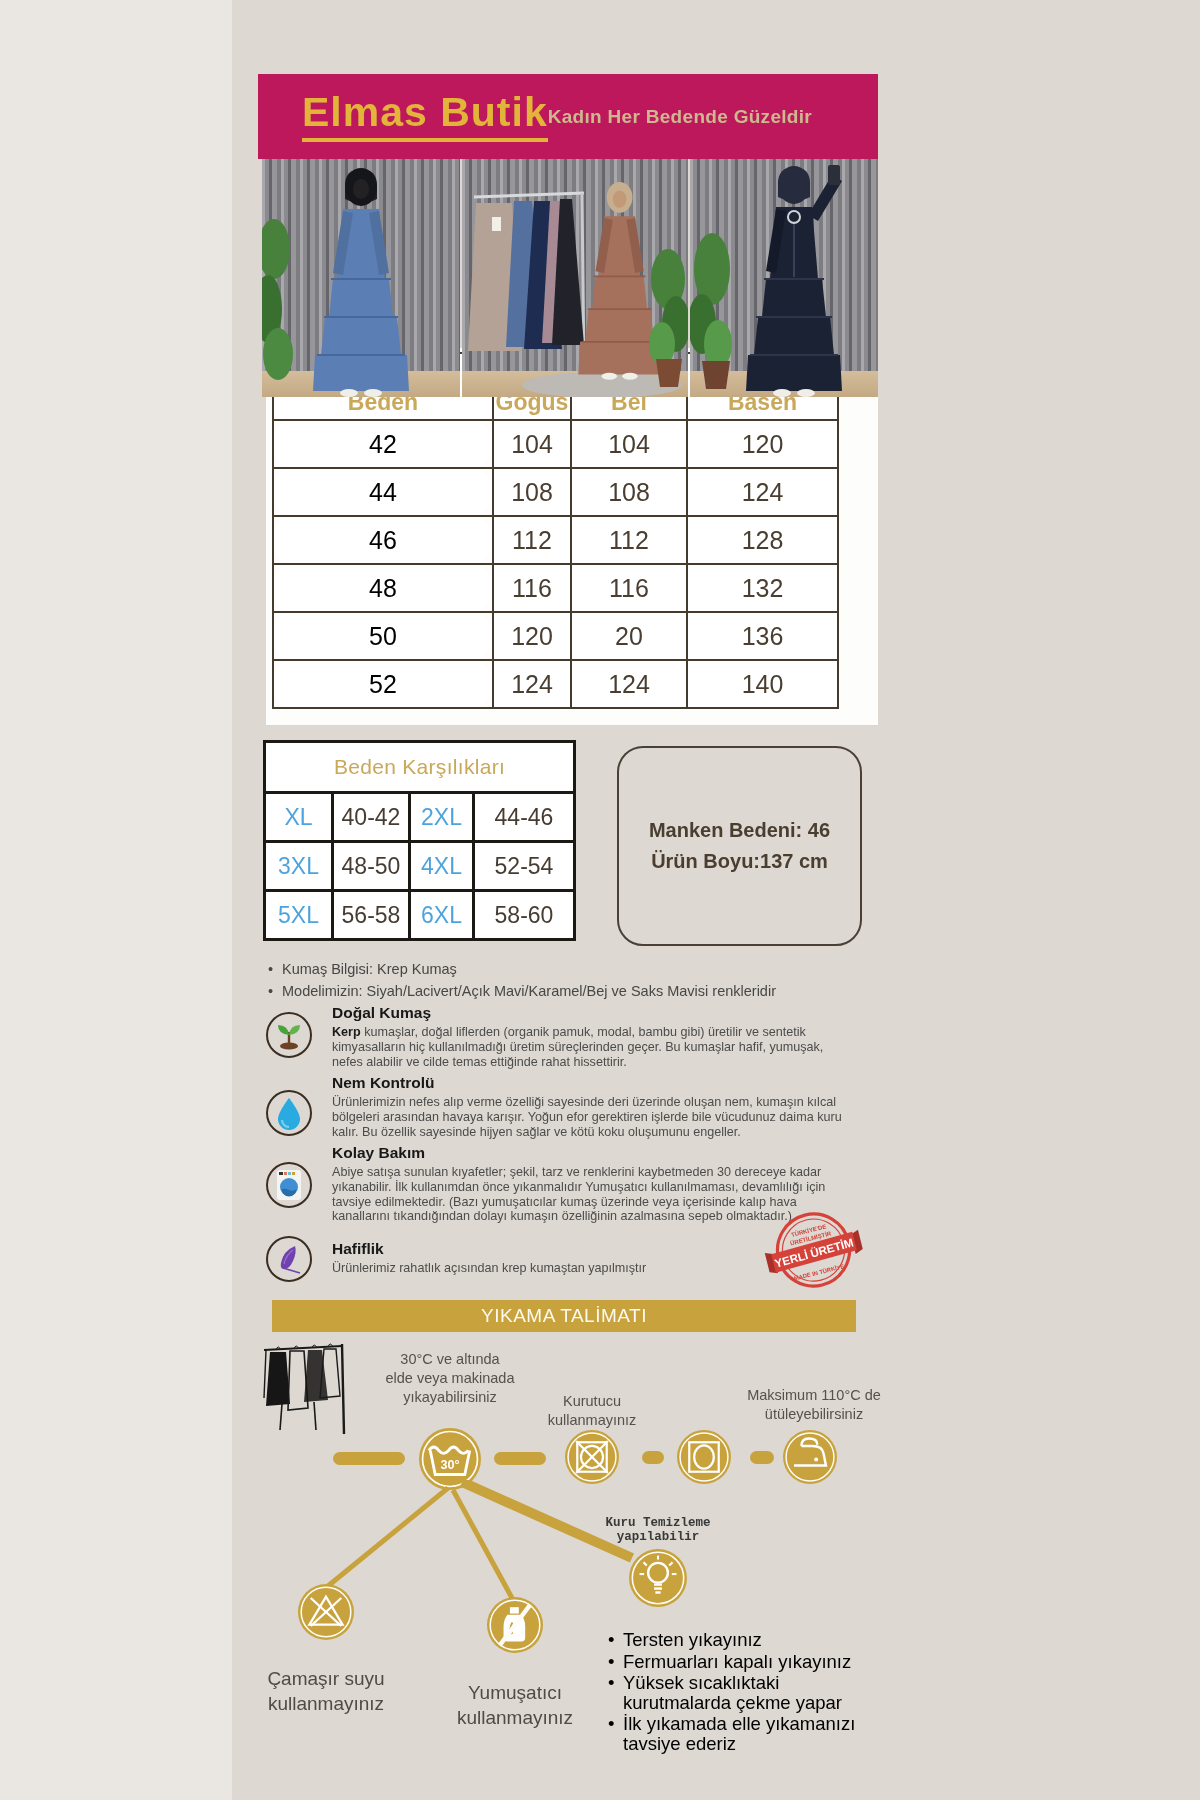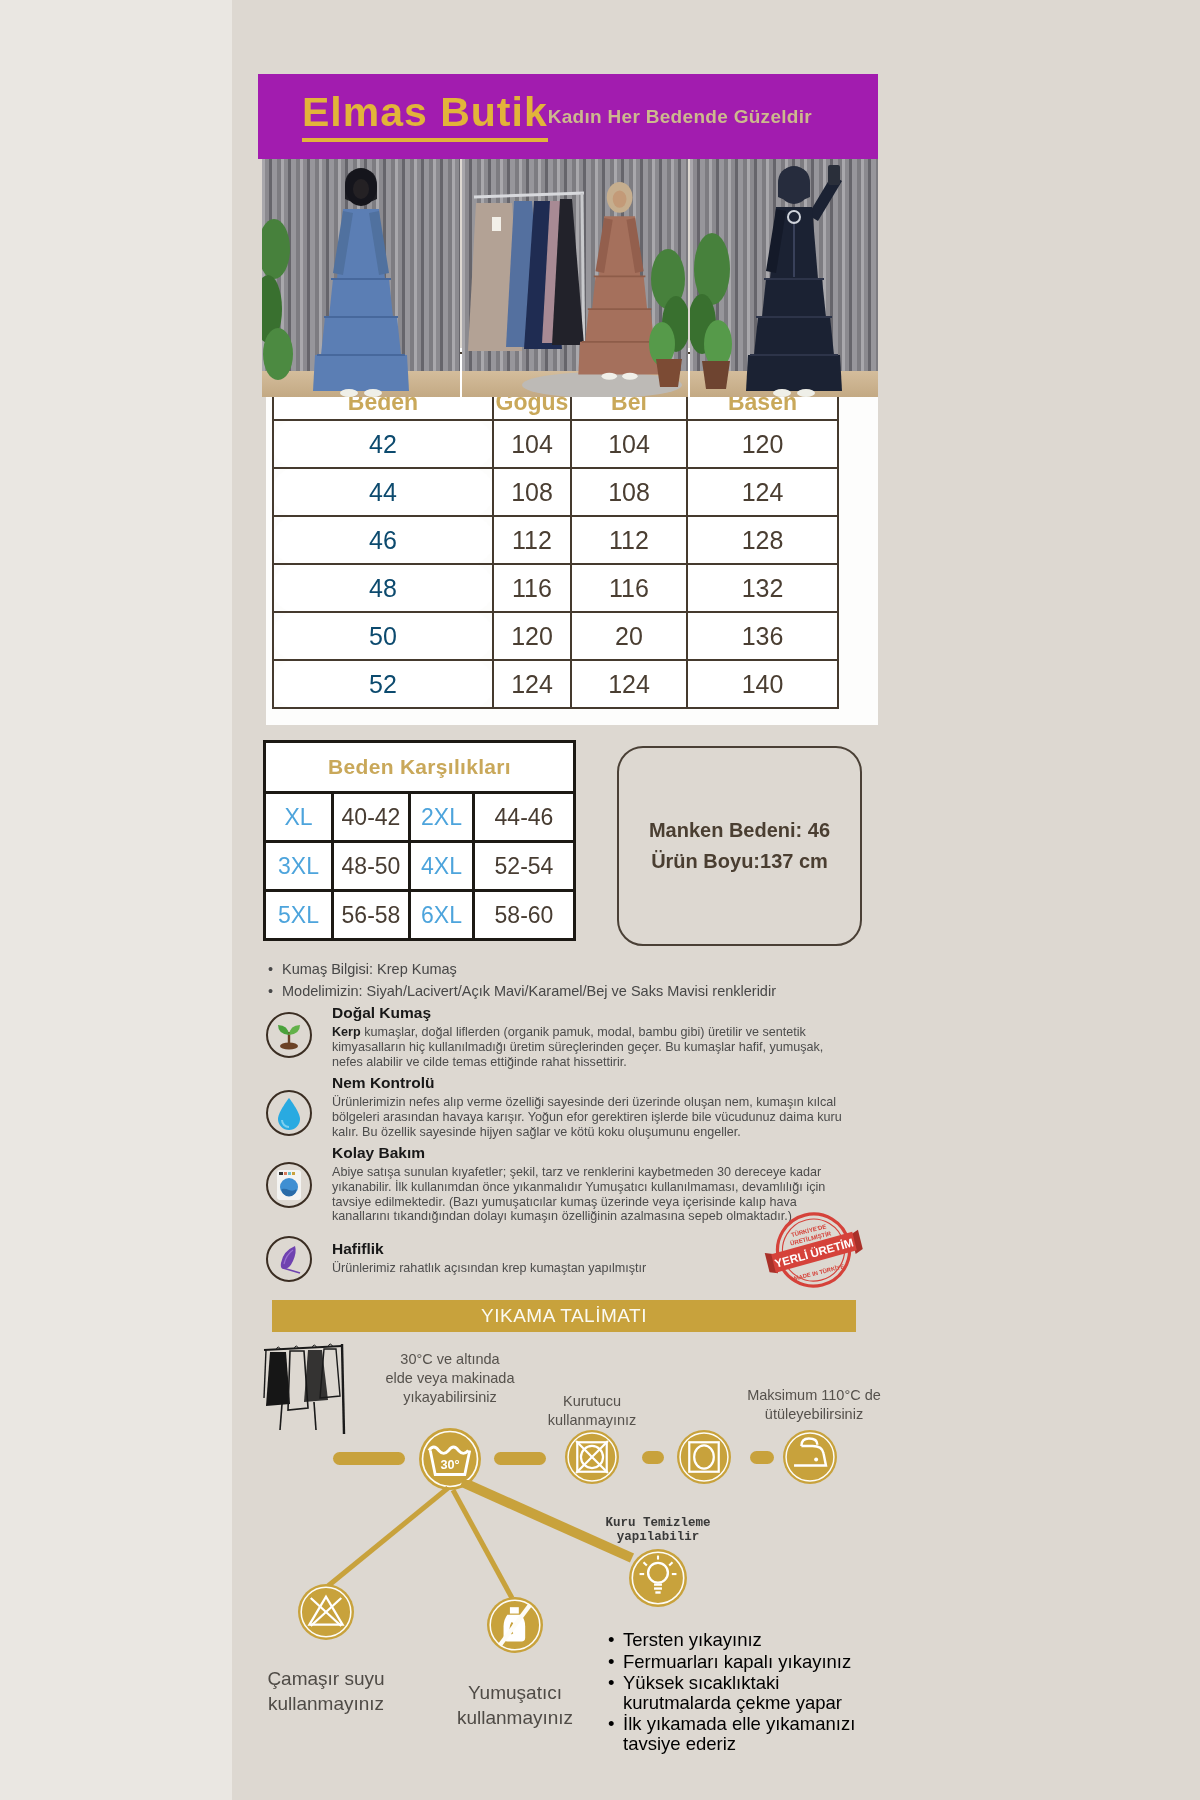--- a/index.html
+++ b/index.html
@@ -2,45 +2,45 @@
 <html><head>
 <meta charset="utf-8">
 <style>
   html,body{margin:0;padding:0;}
   body{font-family:"Liberation Sans","DejaVu Sans",sans-serif;background:#e9e6e0;}
   #canvas{position:relative;width:1200px;height:1800px;background:#ddd8d1;overflow:hidden;}
   .abs{position:absolute;}
   .left-strip{left:0;top:0;width:232px;height:1800px;background:#eae7e2;}
 
   
-  .header-bar{left:258px;top:74px;width:620px;height:85px;background:#a21caf;display:flex;align-items:center;}
+  .header-bar{left:258px;top:74px;width:620px;height:85px;background:#be185d;display:flex;align-items:center;}
   .brand{margin-left:44px;font-size:41px;font-weight:bold;color:#e2b43a;letter-spacing:1px;
          border-bottom:4px solid #e2b43a;padding-bottom:3px;line-height:1.05;}
   .tagline{font-size:19px;font-weight:bold;color:#cdb98d;letter-spacing:.3px;}
 
   
   .photo{top:159px;height:238px;overflow:hidden;z-index:5;
          background:repeating-linear-gradient(90deg,#a9a8ac 0 3px,#8b8a8f 3px 7px,#66656b 7px 10px,#97969b 10px 15px,#7d7c81 15px 19px);}
   .photo svg{position:absolute;left:0;top:0;}
   .floor{position:absolute;left:0;bottom:0;width:100%;height:26px;background:linear-gradient(#d4bd9c,#c3a983);}
 
   
   .white-panel{left:266px;top:348px;width:612px;height:377px;background:#fdfdfc;z-index:1;}
   table{border-collapse:collapse;}
   .size-table{left:272px;top:352px;z-index:2;}
   .size-table td,.size-table th{border:2px solid #453a2e;text-align:center;background:#fff;}
   .size-table th{height:61px;vertical-align:bottom;padding-bottom:3px;color:#c9a85a;font-size:23px;font-weight:600;}
   .size-table td{height:44px;font-size:25px;color:#4a3e32;font-weight:500;}
-  .size-table td.beden{color:#0c4a6e;border-radius:22px;}
+  .size-table td.beden{color:#000000;border-radius:22px;}
   .c0{width:216px}.c1{width:74px}.c2{width:112px}.c3{width:147px}
 
   
   .map-table{left:263px;top:740px;z-index:2;}
   .map-table td,.map-table th{border:3px solid #1c1914;text-align:center;background:#fff;}
-  .map-table th{height:46px;color:#c9a85a;font-size:21px;font-weight:700;letter-spacing:.3px;}
+  .map-table th{height:46px;color:#c9a85a;font-size:21px;font-weight:400;letter-spacing:.3px;}
   .map-table td{height:44px;font-size:23px;color:#473c32;font-weight:500;}
   .map-table td.sz{color:#4da4dc;}
   .m0{width:63px}.m1{width:72px}.m2{width:59px}.m3{width:96px}
 
   
   .model-box{left:617px;top:746px;width:241px;height:196px;border:2px solid #4a4036;border-radius:26px;
              display:flex;flex-direction:column;justify-content:center;align-items:center;z-index:2;}
   .model-box div{font-size:20px;font-weight:600;color:#4a3e31;line-height:31px;}
 
   

